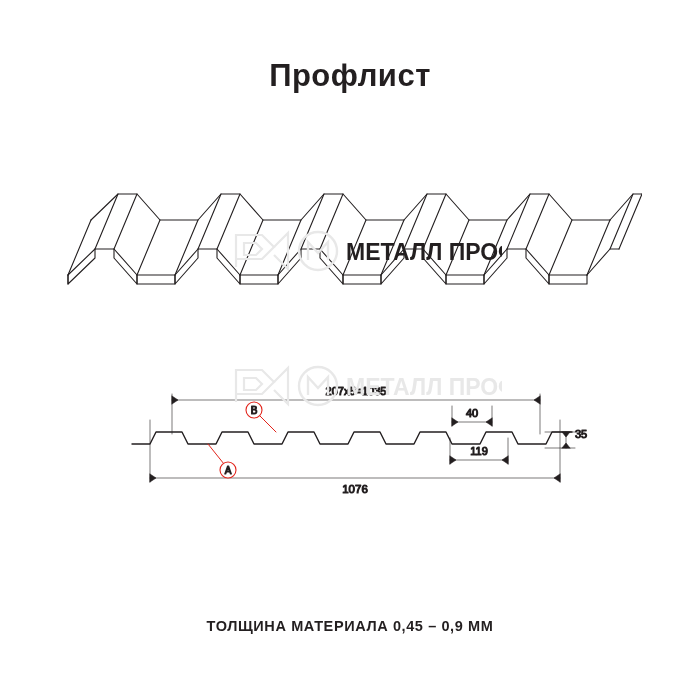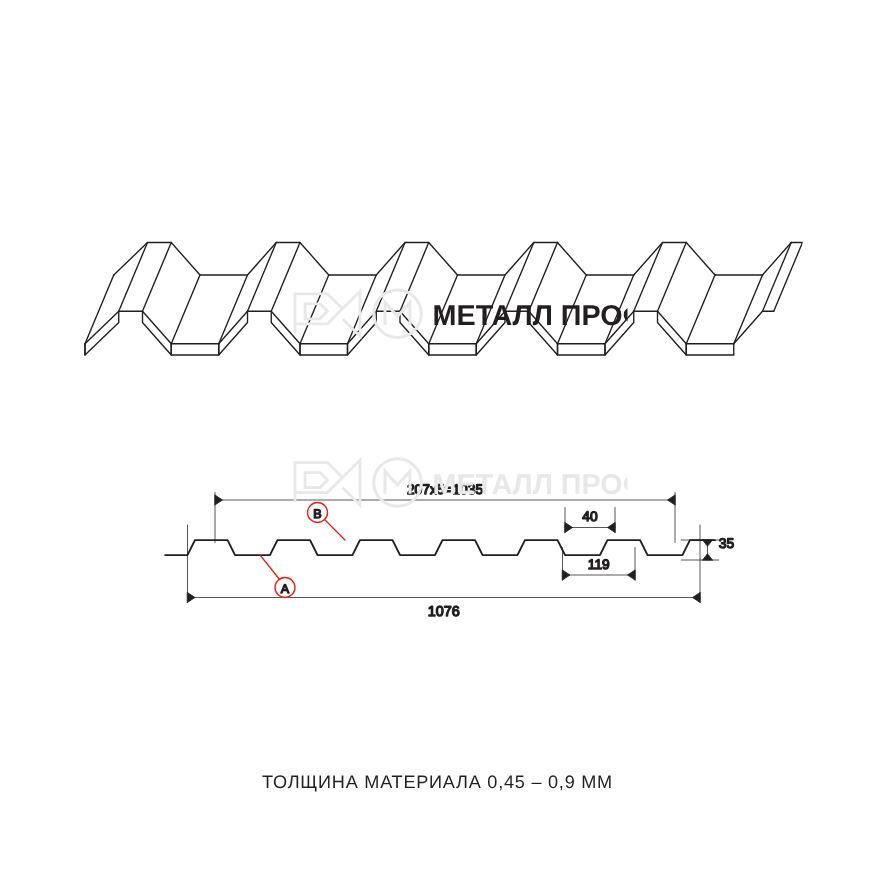--- a/index.html
+++ b/index.html
@@ -41,21 +41,21 @@
     font-weight: bold;
     color: #231f20;
   }
   .footer {
     position: absolute;
     top: 618px;
     left: 0;
     width: 700px;
     text-align: center;
     font-size: 14.5px;
-    font-weight: normal;
+    font-weight: bold;
     letter-spacing: 0.6px;
     color: #231f20;
   }
   .iso-wrap {
     position: absolute;
     top: 160px;
     left: 58px;
     width: 584px;
     height: 150px;
   }
@@ -76,20 +76,21 @@
   .lbl {
     font-family: "Liberation Sans", sans-serif;
     fill: #231f20;
   }
 </style>
 </head>
 <body>
 
 <div class="page">
 
+  <div class="title">Профлист</div>
 
   <div class="iso-wrap">
     <svg width="584" height="150" viewBox="0 0 584 150" fill="none" stroke="#231f20" stroke-width="1.1" stroke-linejoin="round" stroke-linecap="round">
 
       <path d="M33 60 L60 34 L79 34 L102 60 L140 60 L163 34 L182 34 L205 60 L243 60 L266 34 L285 34 L308 60 L346 60 L369 34 L388 34 L411 60 L449 60 L472 34 L491 34 L514 60 L552 60"></path>
 
       <path d="M10 115 L37 89 L56 89 L79 115 L117 115 L140 89 L159 89 L182 115 L220 115 L243 89 L262 89 L285 115 L323 115 L346 89 L365 89 L388 115 L426 115 L449 89 L468 89 L491 115 L529 115"></path>
 
       <path d="M33 60 L10 115"></path>
       <path d="M60 34 L37 89"></path>

